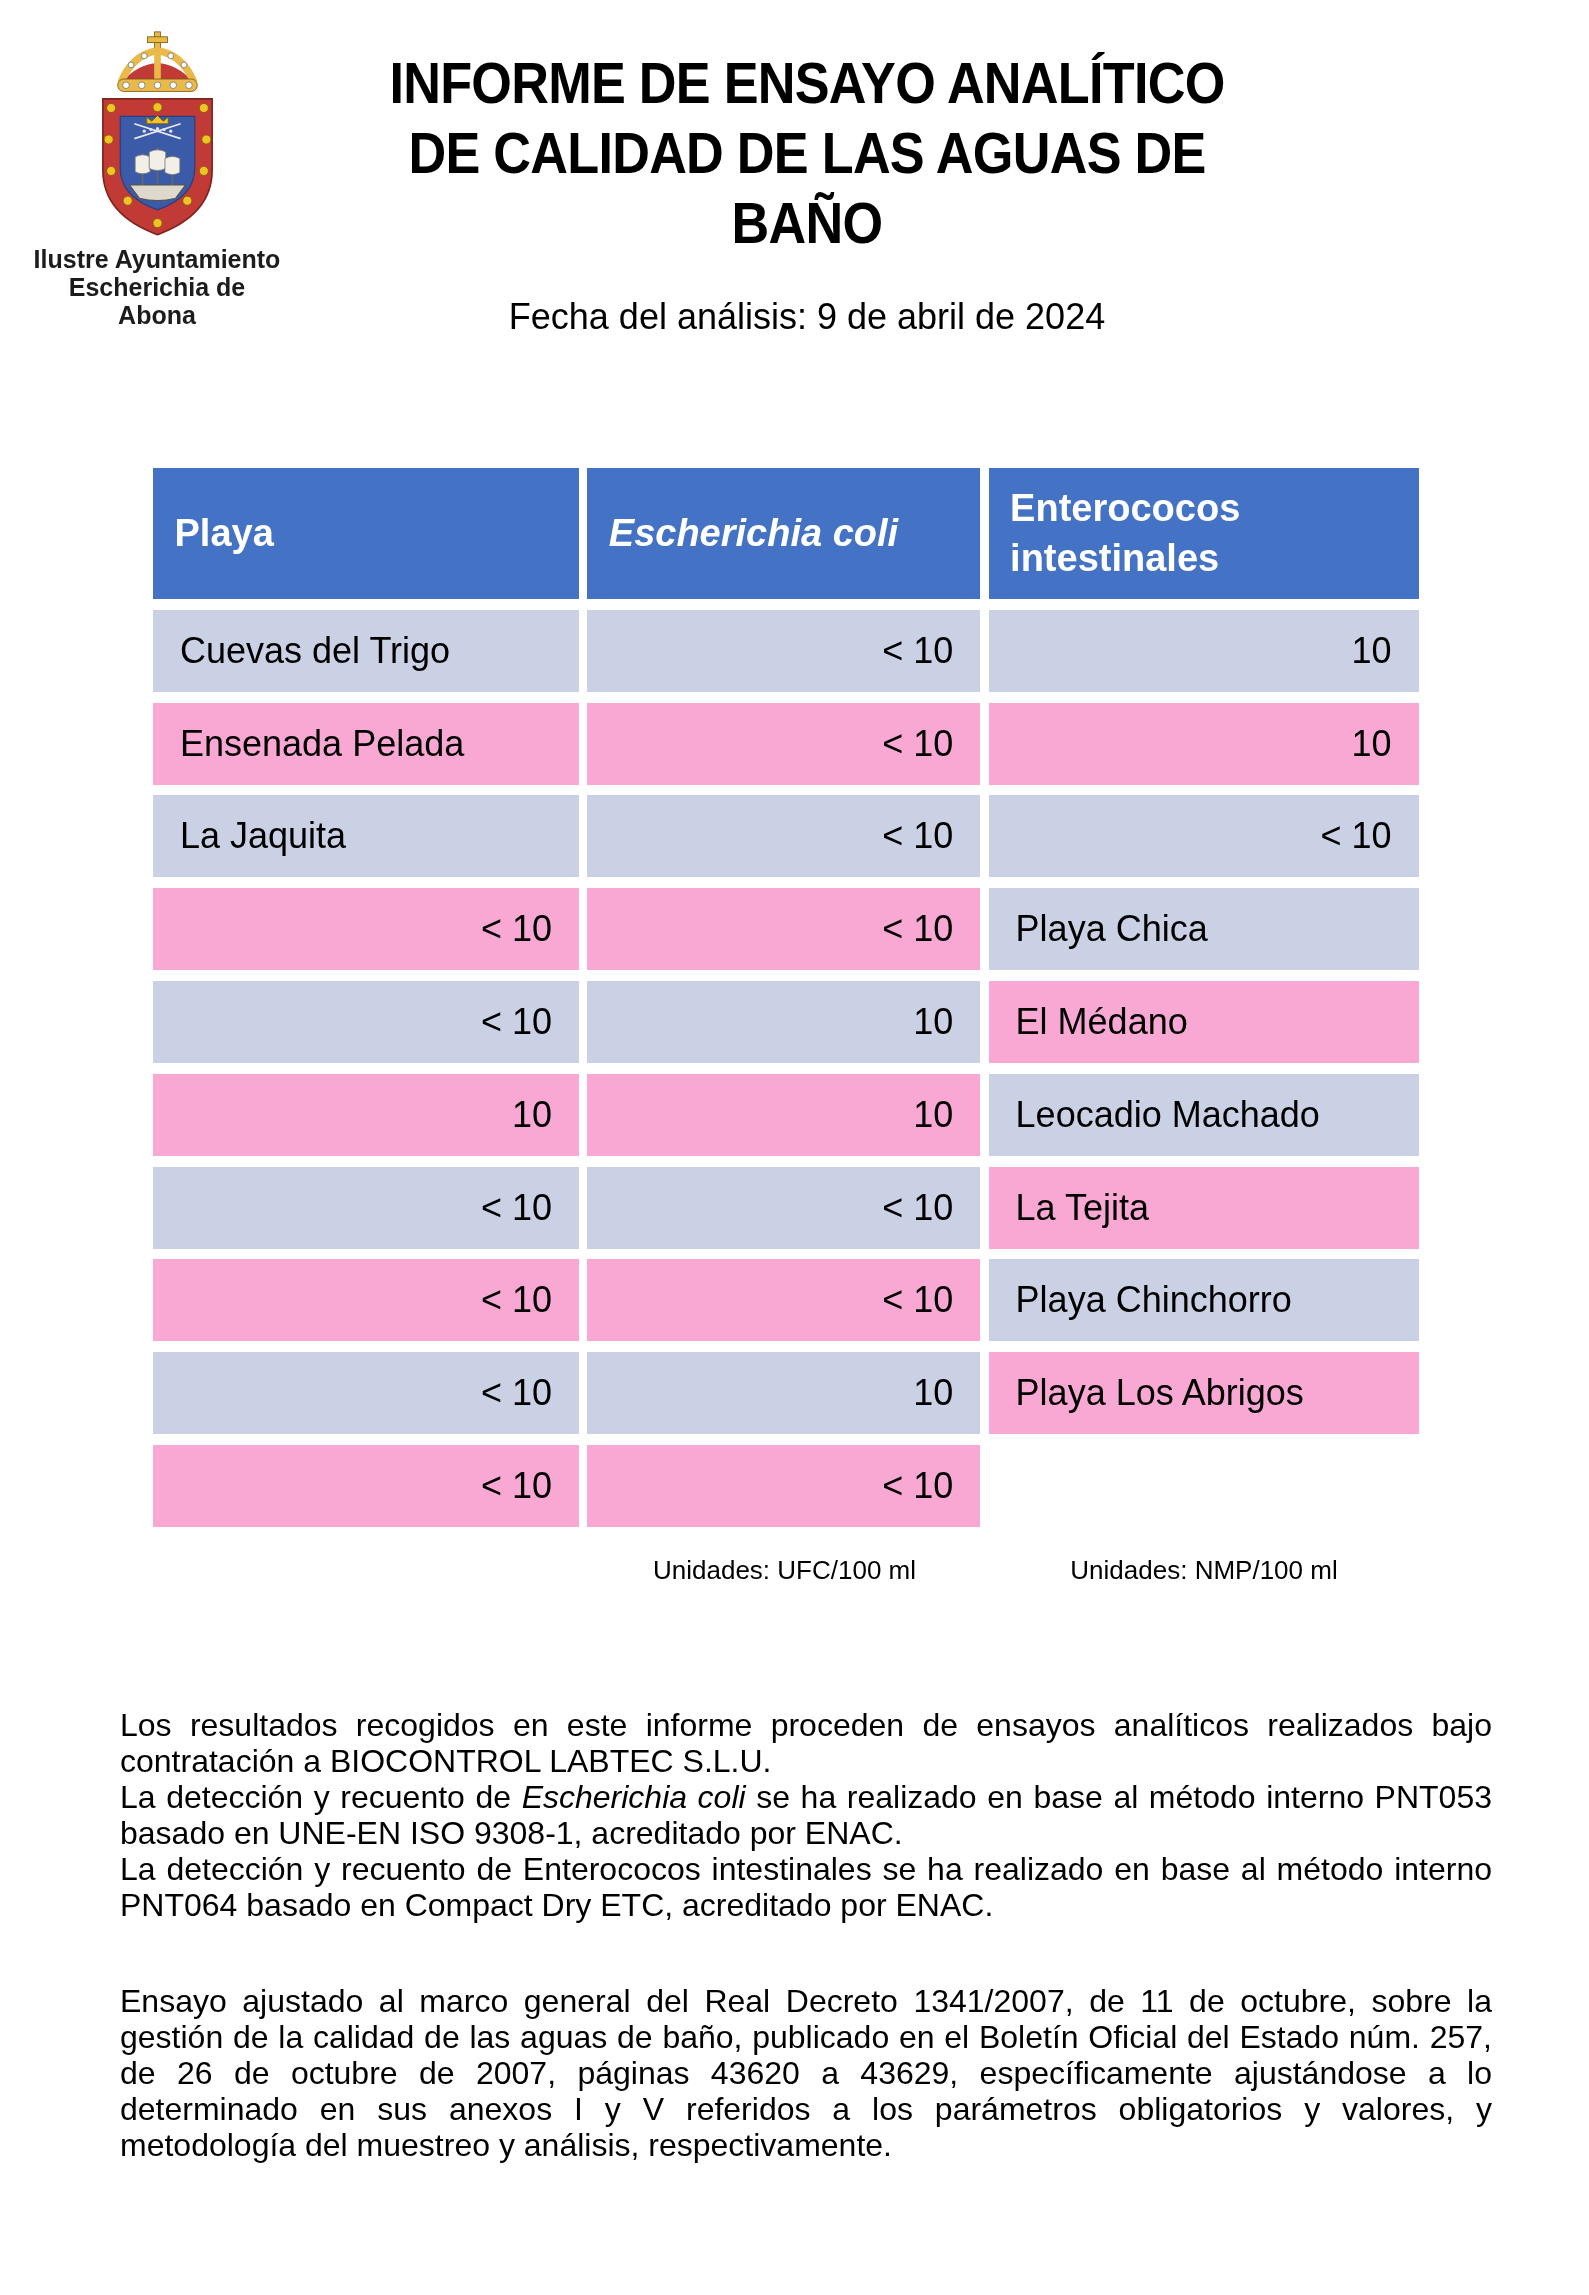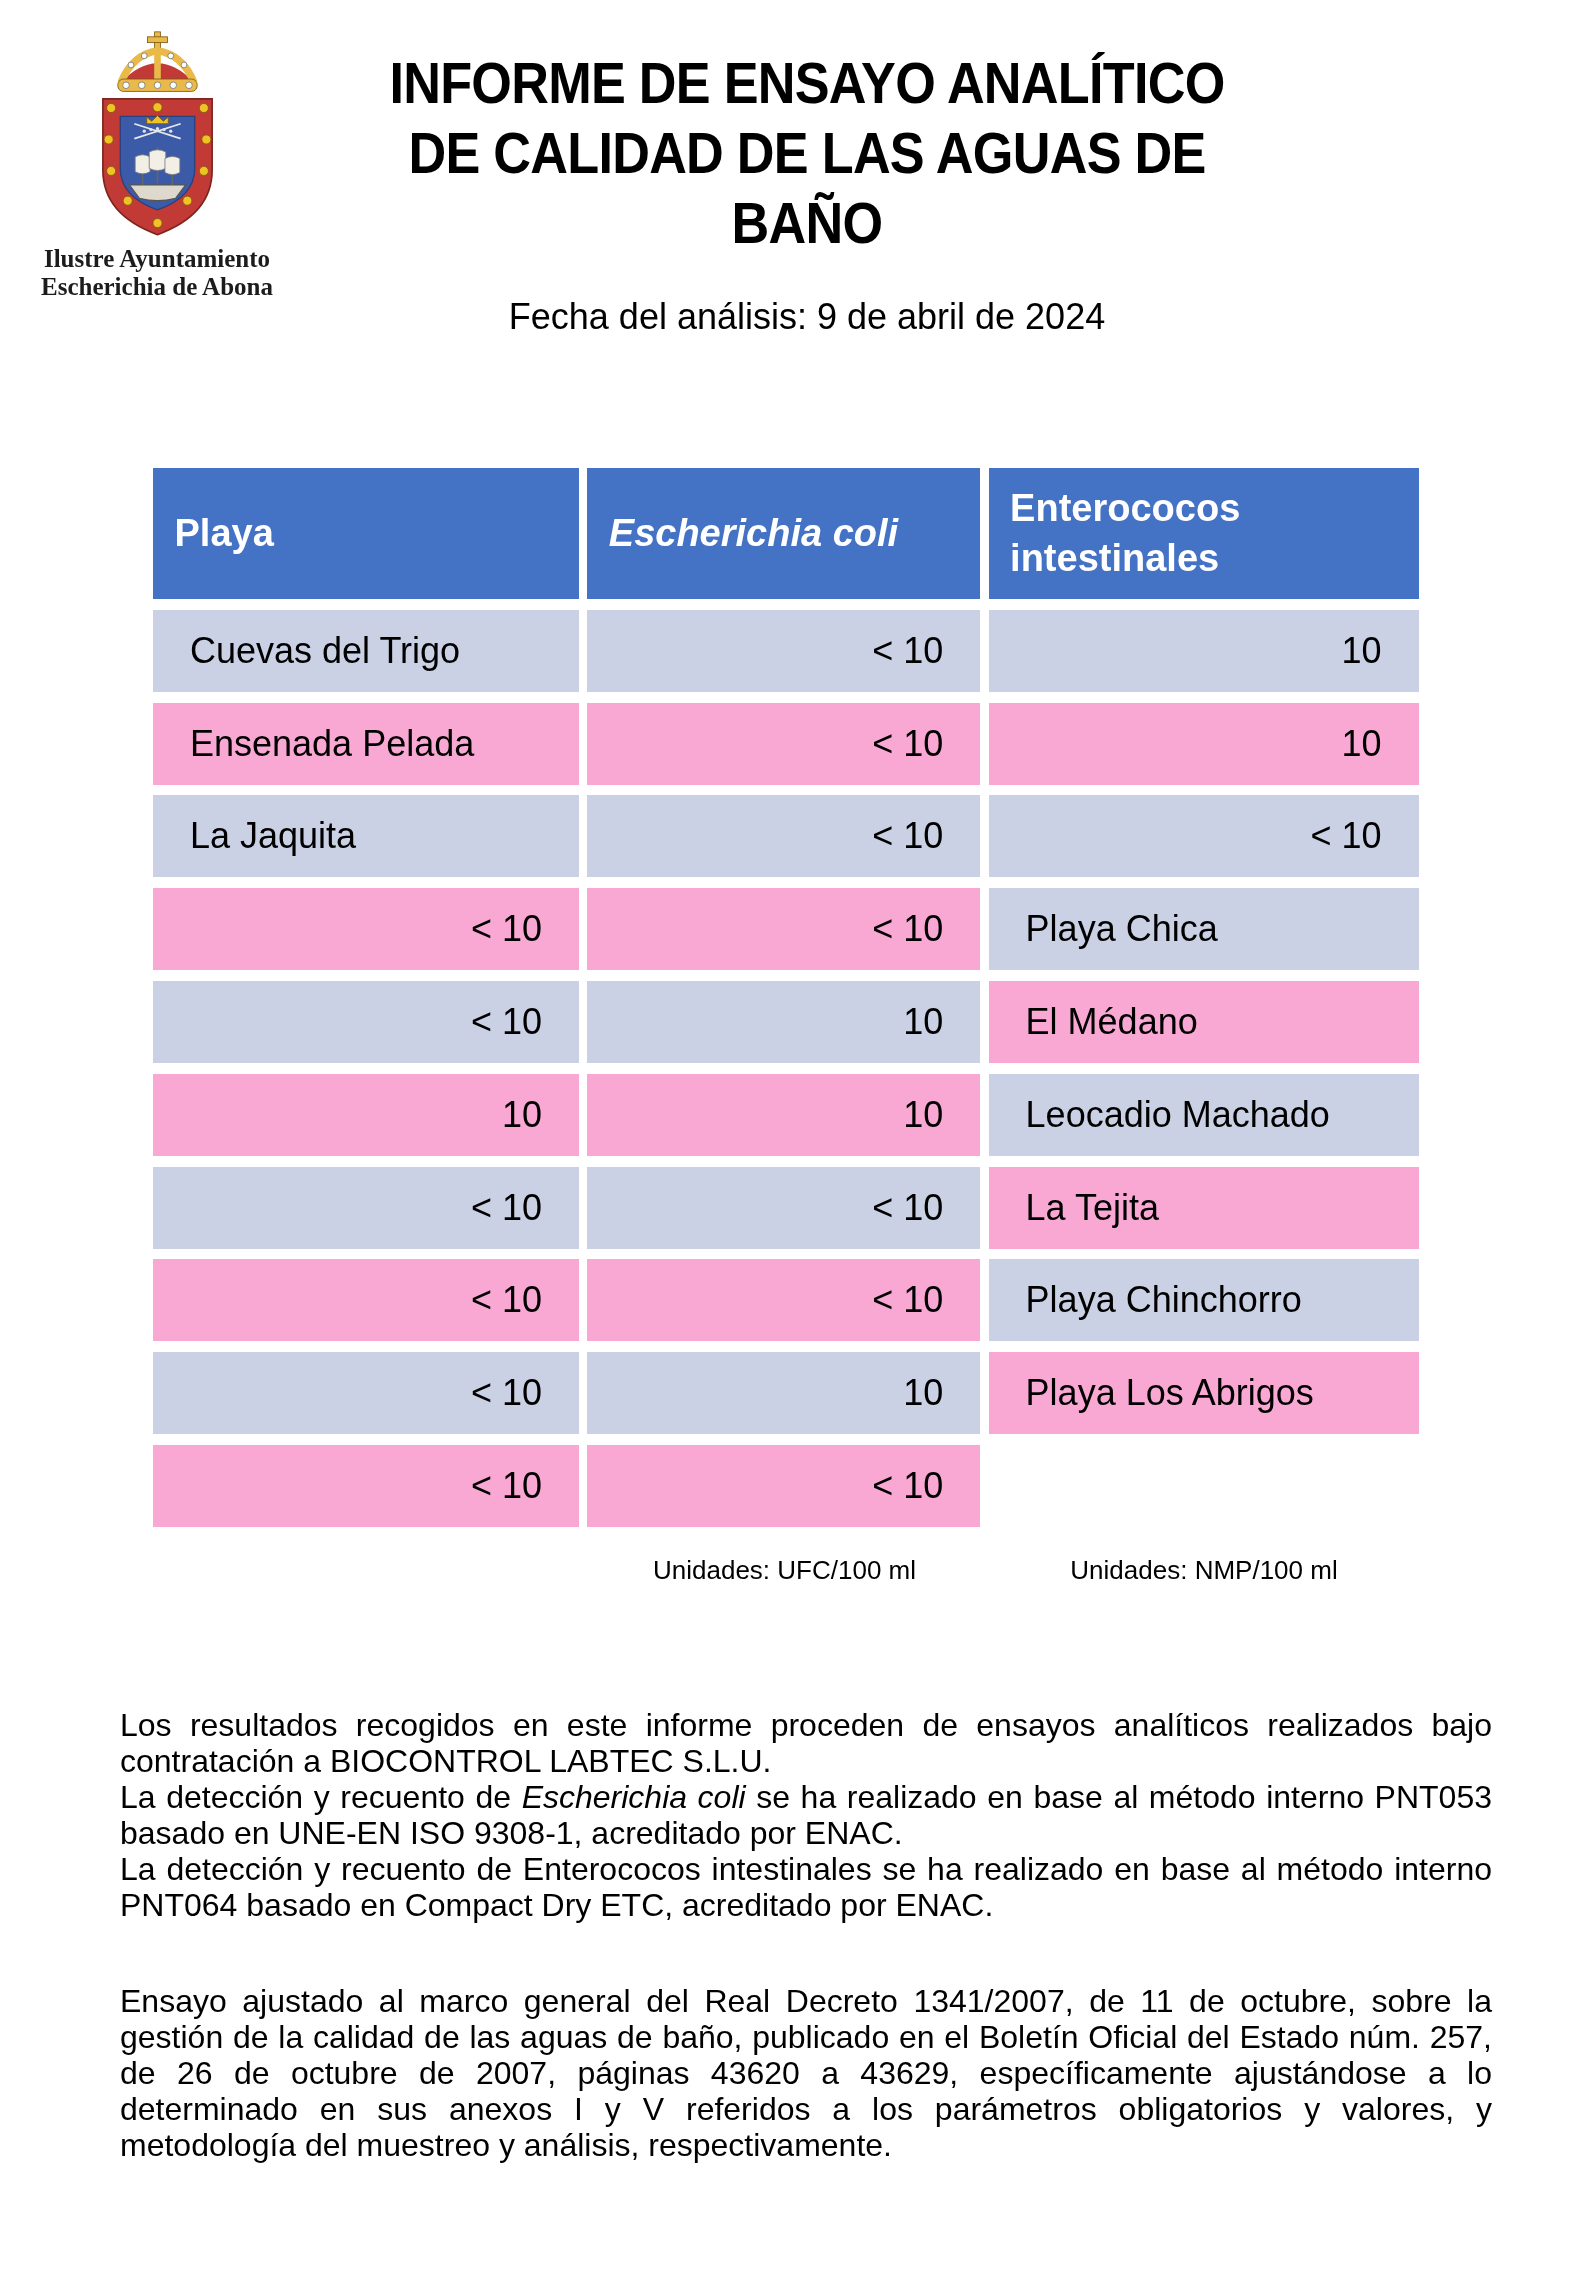--- a/index.html
+++ b/index.html
@@ -2,37 +2,37 @@
 <html style="font-size:13.2px"><head>
 <meta charset="utf-8">
 <style>
   html,body{margin:0;padding:0;background:#ffffff;}
   .page{position:relative;width:1589px;height:2295px;background:#ffffff;
         font-family:"Liberation Sans",sans-serif;color:#000;overflow:hidden;}
 
   
   .logo-block{position:absolute;left:33px;top:31px;width:248px;text-align:center;}
   .crest{display:block;margin:0 auto;}
-  .logo-caption{font-family:Liberation Serif, serif;font-size:25px;line-height:28px;
+  .logo-caption{font-family:Liberation Sans, sans-serif;font-size:25px;line-height:28px;
                 color:#1c1c1c;margin-top:6.6px;font-weight:600;}
 
   .title-block{position:absolute;left:273px;top:48px;width:1068px;text-align:center;}
   .doc-title{font-size:58px;line-height:70px;font-weight:bold;letter-spacing:-0.8px;
              transform:scaleX(0.9);transform-origin:50% 0;}
   .doc-date{margin-top:38px;font-size:36px;}
 
   
   .data-table{position:absolute;left:153px;top:468px;display:grid;
               grid-template-columns:426px 393px 430px;
               grid-template-rows:131px repeat(10,82px);
               gap:10.8px 8.3px;}
   .th{background:#4472C4;color:#ffffff;font-weight:bold;font-size:38px;line-height:1.3;
       display:flex;align-items:center;padding:0 21.5px;}
   .th-italic{font-style:italic;}
-  .td{font-size:36px;display:flex;align-items:center;padding:0 37px;}
+  .td{font-size:36px;display:flex;align-items:center;padding:0 27px;}
   .td.value{justify-content:flex-end;}
   .row-a{background:#CBD1E4;}
   .row-b{background:#f9a8d4;}
 
   .unit{position:absolute;font-size:26px;text-align:center;}
   .unit-1{left:588px;top:1555px;width:393px;}
   .unit-2{left:989px;top:1555px;width:430px;}
 
   
   .notes{position:absolute;left:120px;top:1707px;width:1372px;

